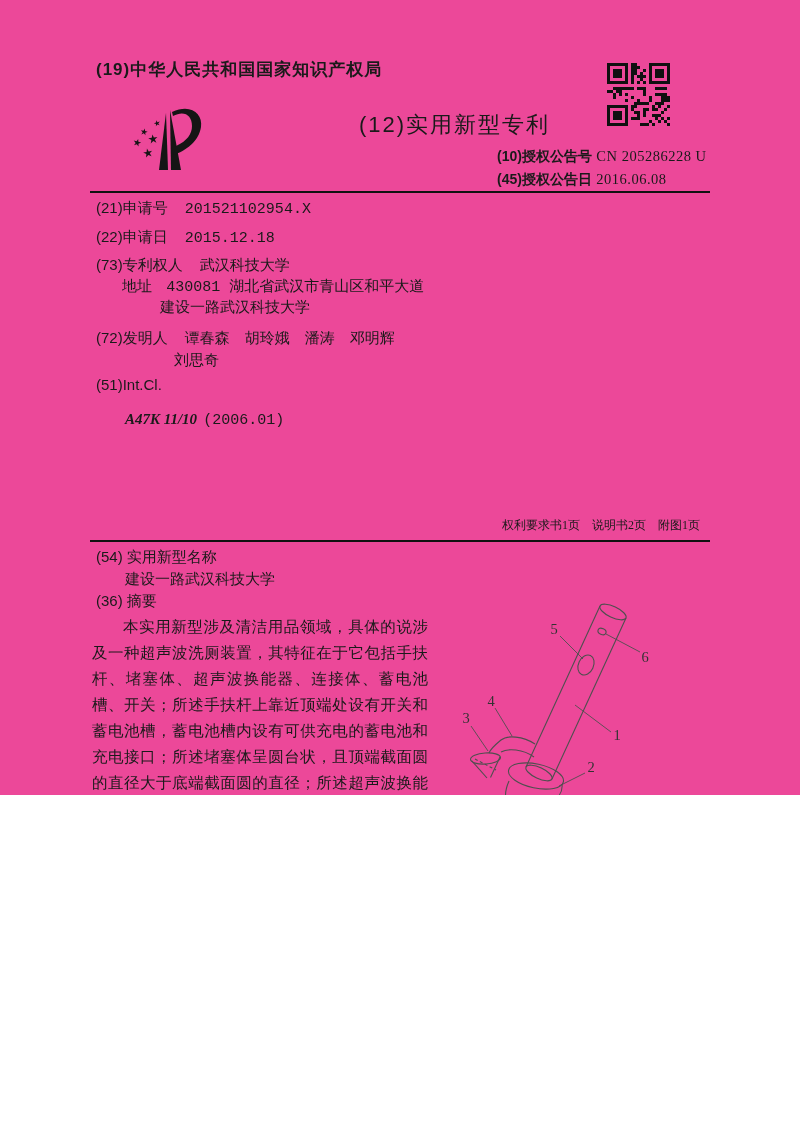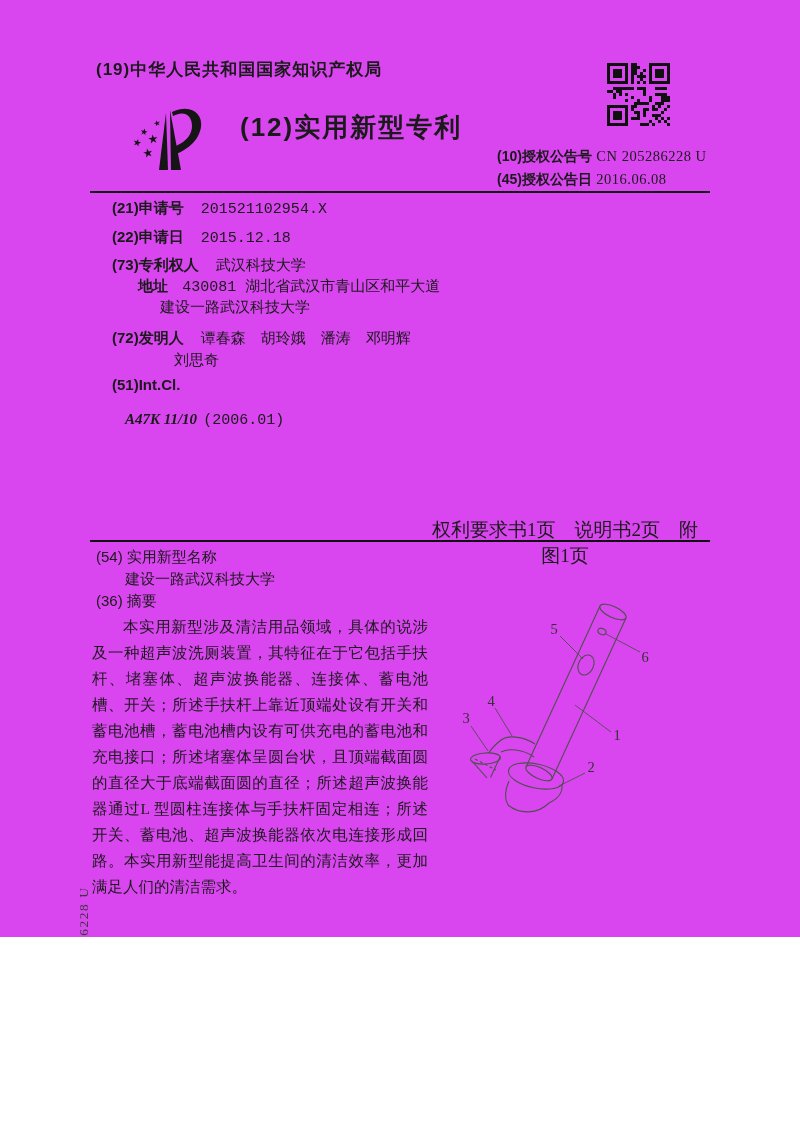--- a/index.html
+++ b/index.html
@@ -1,30 +1,30 @@
 <!DOCTYPE html>
 <html><head>
 <meta charset="utf-8">
 <style>
   html,body{margin:0;padding:0;background:#ffffff;}
-  .page{position:relative;width:800px;height:937px;background:#d946ef;overflow:hidden;
+  .page{position:relative;width:800px;height:795px;background:#ec4899;overflow:hidden;
         font-family:"Liberation Sans",sans-serif;color:#1a1a1a;}
   .abs{position:absolute;}
   .office{left:96px;top:58px;font-size:17px;font-weight:700;letter-spacing:1px;}
-  .doc-title{left:240px;top:110px;width:310px;text-align:left;font-size:26px;font-weight:700;letter-spacing:2px;}
+  .doc-title{left:240px;top:110px;width:310px;text-align:right;font-size:22px;font-weight:400;letter-spacing:2px;}
   .pub-line{left:497px;white-space:nowrap;}
   .pub-lbl{font-size:14px;font-weight:700;text-align:right;}
   .pub-val{font-family:"Liberation Serif",serif;font-size:14.5px;letter-spacing:0.5px;}
   .rule{left:90px;width:620px;height:2px;background:#111;}
   .row{white-space:nowrap;font-size:15px;}
-  .lbl{font-weight:700;margin-right:13px;margin-left:16px;}
+  .lbl{font-weight:400;margin-right:13px;}
   .val{font-family:Liberation Mono, monospace;font-weight:400;}
   .ipc-class{font-family:"Liberation Serif",serif;font-style:italic;font-weight:700;margin-right:2px;}
-  .pages-info{left:430px;top:517px;width:270px;text-align:center;
-              font-family:"Liberation Serif",serif;font-size:19px;}
+  .pages-info{left:430px;top:517px;width:270px;text-align:right;
+              font-family:"Liberation Serif",serif;font-size:12px;}
   .sec-lbl{font-size:15px;font-weight:400;}
   .abstract{left:92px;top:614px;width:336px;font-family:"Liberation Serif",serif;
             font-size:15.5px;line-height:26px;text-align:justify;text-indent:2em;}
   .side-text{left:14px;top:937px;width:140px;height:16px;text-align:center;
              transform:rotate(-90deg);font-family:"Liberation Serif",serif;
              font-size:13.5px;letter-spacing:1.5px;color:#3a3a3a;white-space:nowrap;}
   .fig-label{font-family:"Liberation Serif",serif;font-size:14.5px;fill:#333;}
   svg .draw{fill:none;stroke:#4f4f4f;stroke-width:1.1;}
   svg .leader{fill:none;stroke:#4f4f4f;stroke-width:0.9;}
 </style>

